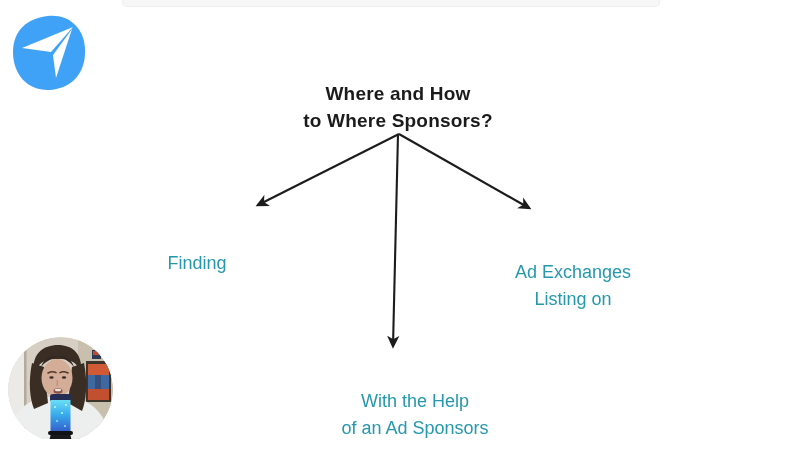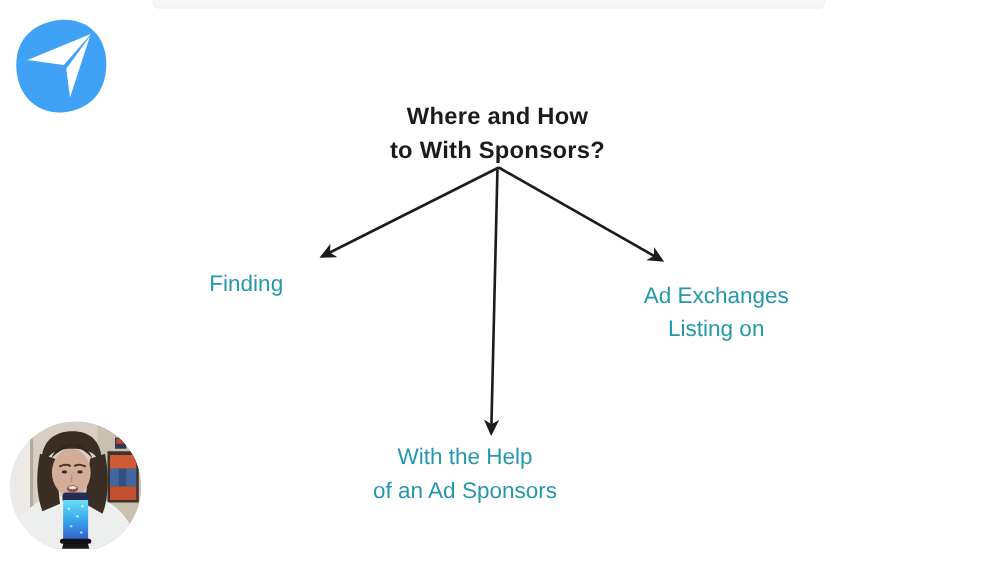--- a/index.html
+++ b/index.html
@@ -22,25 +22,25 @@
   .title{
     position:absolute;left:398px;top:80px;transform:translateX(-50%);
     text-align:center;font-size:19px;font-weight:700;line-height:27px;
     color:#1b1b1b;white-space:nowrap;letter-spacing:0.2px;
   }
   .arrows{
     position:absolute;left:0;top:0;width:800px;height:449px;pointer-events:none;
   }
   .branch{
     position:absolute;transform:translateX(-50%);text-align:center;
-    font-size:18px;font-weight:400;line-height:27px;color:#2598ad;white-space:nowrap;
+    font-size:18px;font-weight:400;line-height:27px;color:#2598ad;white-space:nowrap;margin-top:36px;
   }
   .branch-left{left:197px;top:214px;}
   .branch-right{left:573px;top:223px;}
-  .branch-bottom{left:372px;top:352px;}
+  .branch-bottom{left:415px;top:352px;}
   .webcam{
     position:absolute;left:8px;top:337px;width:105px;height:105px;
     border-radius:50%;overflow:hidden;
   }
   .webcam svg{display:block;width:105px;height:105px;}
 </style>
 </head>
 <body>
 
 <div class="slide">
@@ -50,21 +50,21 @@
   <div class="logo">
     <svg viewBox="0 0 78 78">
       <path d="M38,2 C58,0 74,13 75,35 C76,58 63,74 40,76 C18,77 3,61 3,38 C3,16 18,4 38,2 Z" fill="#3fa2f7"></path>
       <polygon points="63,13 12,34 41,38" fill="#ffffff"></polygon>
       <polygon points="62,15 43,41 46,64" fill="#ffffff"></polygon>
     </svg>
   </div>
 
   <div class="title">
     <div>Where and How</div>
-    <div>to With Sponsors?</div>
+    <div>to Where Sponsors?</div>
   </div>
 
   <svg class="arrows" viewBox="0 0 800 449">
     <defs>
       <marker id="ah" viewBox="0 0 10 9" refX="7.5" refY="4.5" markerWidth="6.5" markerHeight="6.5" orient="auto-start-reverse">
         <path d="M0,0 L9.5,4.5 L0,9 L2.6,4.5 Z" fill="#1c1c1c"></path>
       </marker>
     </defs>
     <g>
       <line x1="399" y1="134" x2="258" y2="205" stroke="#1c1c1c" stroke-width="2.1" marker-end="url(#ah)"></line>

